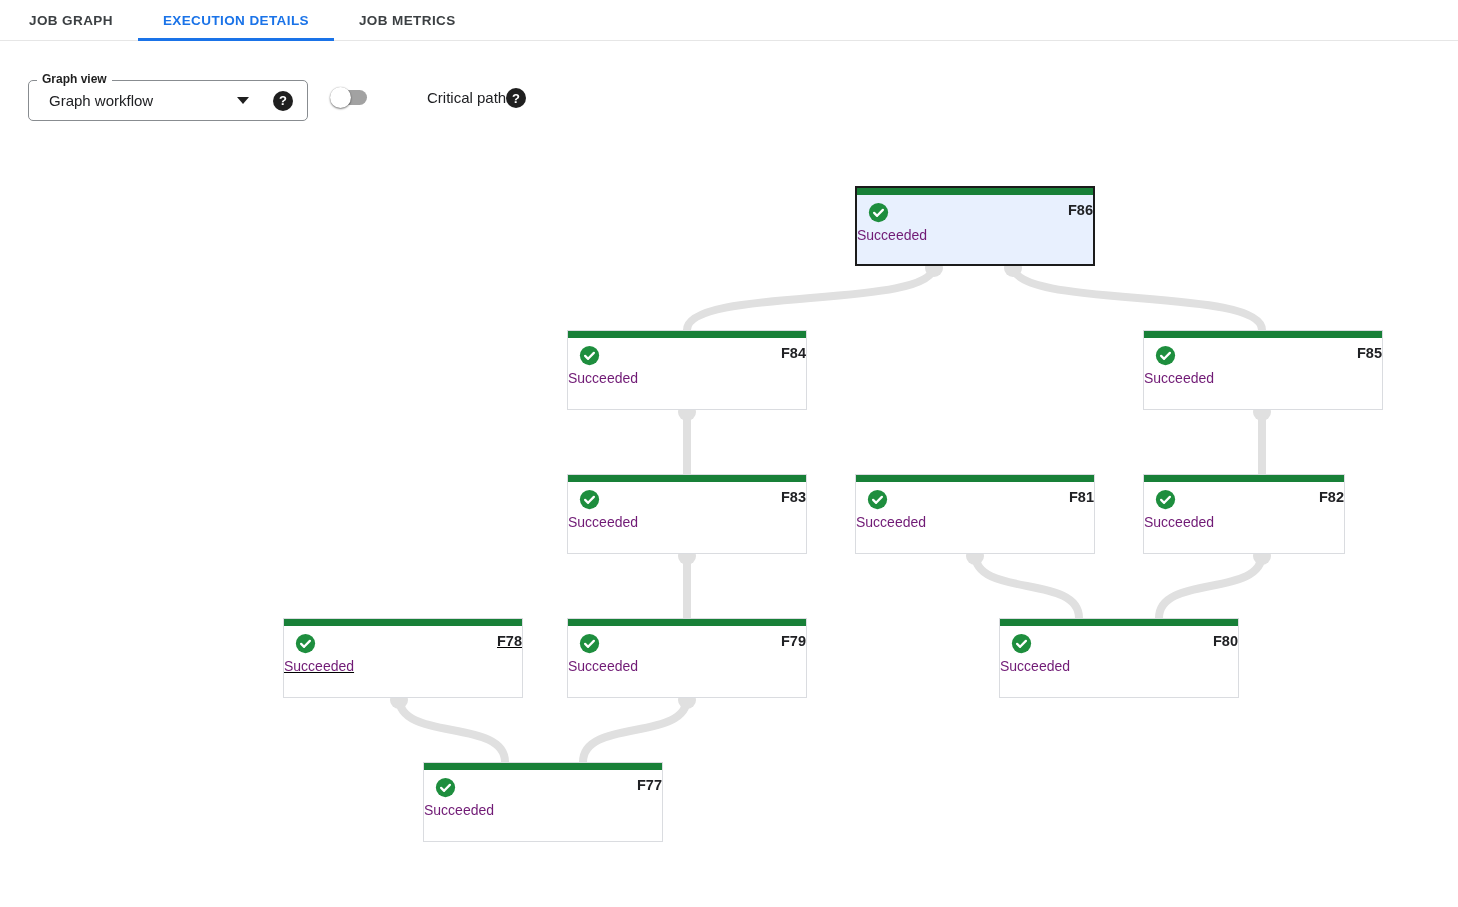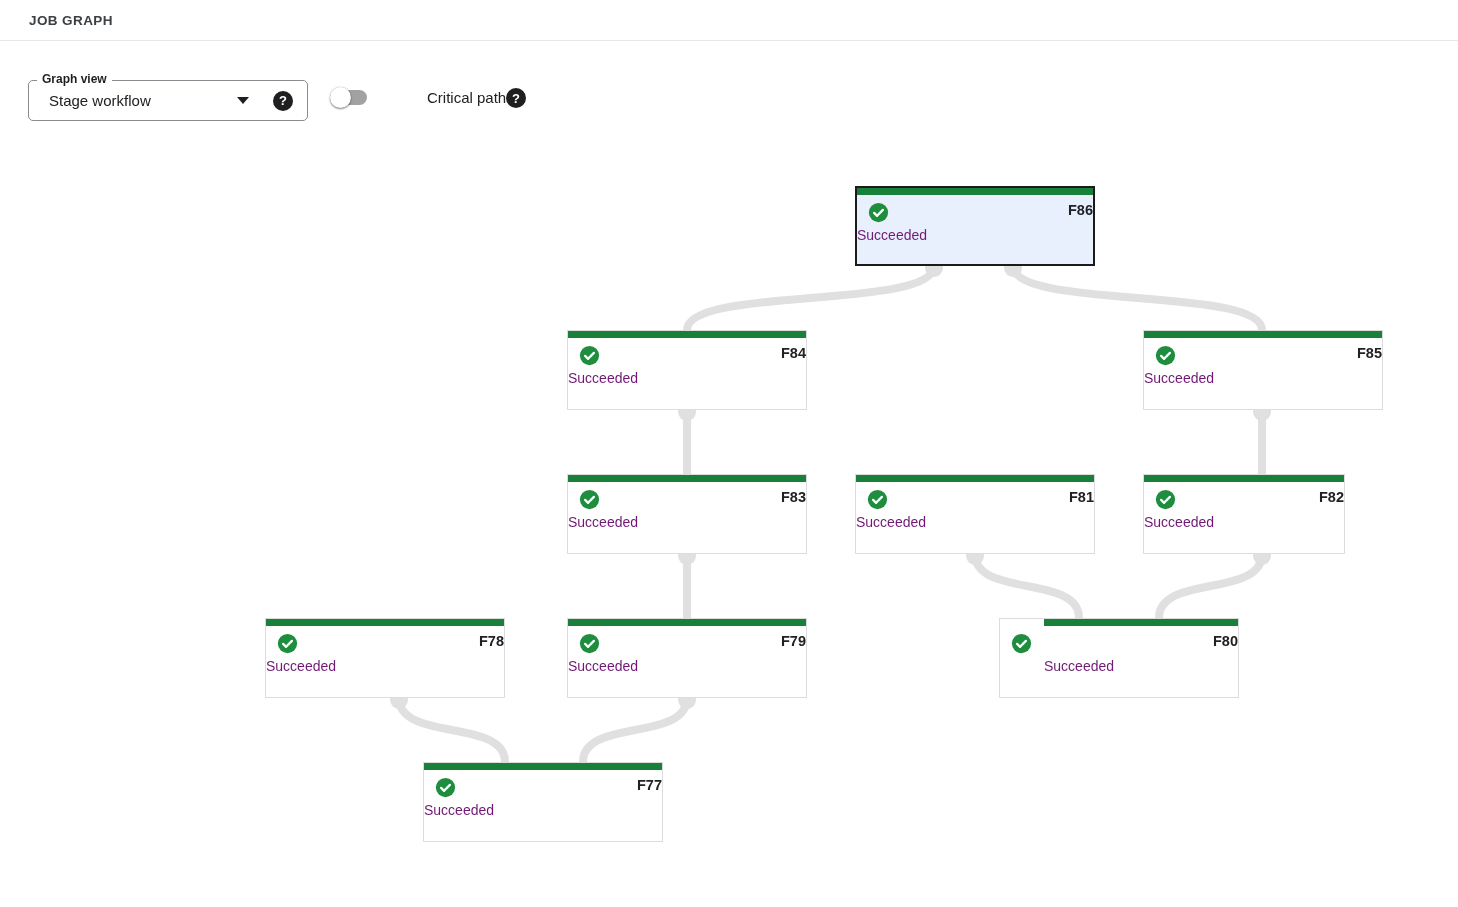--- a/index.html
+++ b/index.html
@@ -121,39 +121,39 @@
   </div>
       <div class="node" style="left: 1143px; top: 474px; width: 202px; height: 80px;">
     <div class="bar"></div>
     <svg class="check-icon" viewBox="0 0 24 24">
       <circle cx="12" cy="12" r="11" fill="#1e8e3e"></circle>
       <path d="M7 12.4 L10.4 15.8 L17 9" fill="none" stroke="#ffffff" stroke-width="2.6" stroke-linecap="round" stroke-linejoin="round"></path>
     </svg>
     <div class="title">F82</div>
     <div class="status">Succeeded</div>
   </div>
-      <div class="node" style="left: 265px; top: 618px; width: 240px; height: 80px;">
+      <div class="node" style="left: 283px; top: 618px; width: 240px; height: 80px; text-decoration: underline;">
     <div class="bar"></div>
     <svg class="check-icon" viewBox="0 0 24 24">
       <circle cx="12" cy="12" r="11" fill="#1e8e3e"></circle>
       <path d="M7 12.4 L10.4 15.8 L17 9" fill="none" stroke="#ffffff" stroke-width="2.6" stroke-linecap="round" stroke-linejoin="round"></path>
     </svg>
     <div class="title">F78</div>
     <div class="status">Succeeded</div>
   </div>
       <div class="node" style="left: 567px; top: 618px; width: 240px; height: 80px;">
     <div class="bar"></div>
     <svg class="check-icon" viewBox="0 0 24 24">
       <circle cx="12" cy="12" r="11" fill="#1e8e3e"></circle>
       <path d="M7 12.4 L10.4 15.8 L17 9" fill="none" stroke="#ffffff" stroke-width="2.6" stroke-linecap="round" stroke-linejoin="round"></path>
     </svg>
     <div class="title">F79</div>
     <div class="status">Succeeded</div>
   </div>
-      <div class="node" style="left: 999px; top: 618px; width: 240px; height: 80px; padding-left: 44px;">
+      <div class="node" style="left: 999px; top: 618px; width: 240px; height: 80px;">
     <div class="bar"></div>
     <svg class="check-icon" viewBox="0 0 24 24">
       <circle cx="12" cy="12" r="11" fill="#1e8e3e"></circle>
       <path d="M7 12.4 L10.4 15.8 L17 9" fill="none" stroke="#ffffff" stroke-width="2.6" stroke-linecap="round" stroke-linejoin="round"></path>
     </svg>
     <div class="title">F80</div>
     <div class="status">Succeeded</div>
   </div>
       <div class="node" style="left: 423px; top: 762px; width: 240px; height: 80px;">
     <div class="bar"></div>
@@ -162,26 +162,28 @@
       <path d="M7 12.4 L10.4 15.8 L17 9" fill="none" stroke="#ffffff" stroke-width="2.6" stroke-linecap="round" stroke-linejoin="round"></path>
     </svg>
     <div class="title">F77</div>
     <div class="status">Succeeded</div>
   </div>
     </div>
 </div>
 
 <div class="tabbar">
   <div class="tab">JOB GRAPH</div>
+  <div class="tab active">EXECUTION DETAILS</div>
+  <div class="tab">JOB METRICS</div>
 </div>
 
 <div class="controls">
   <div class="graph-view-select">
     <span class="graph-view-label">Graph view</span>
-    <span class="select-value">Stage workflow</span>
+    <span class="select-value">Graph workflow</span>
     <span class="caret"></span>
     <span class="help-icon">?</span>
   </div>
 
   <div class="switch">
     <span class="track"></span>
     <span class="knob"></span>
   </div>
   <div class="critical-label">Critical path</div>
   <span class="help-icon standalone">?</span>

